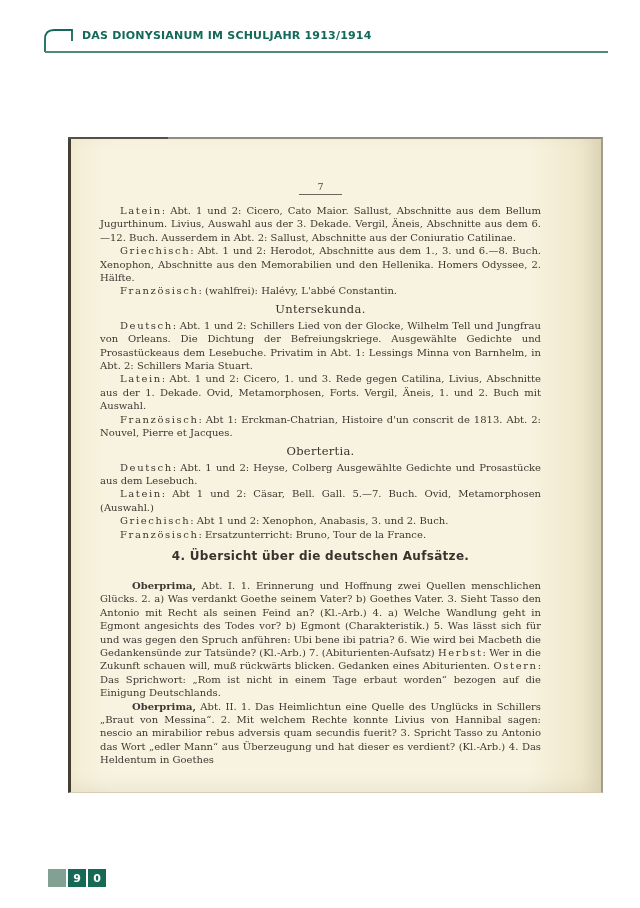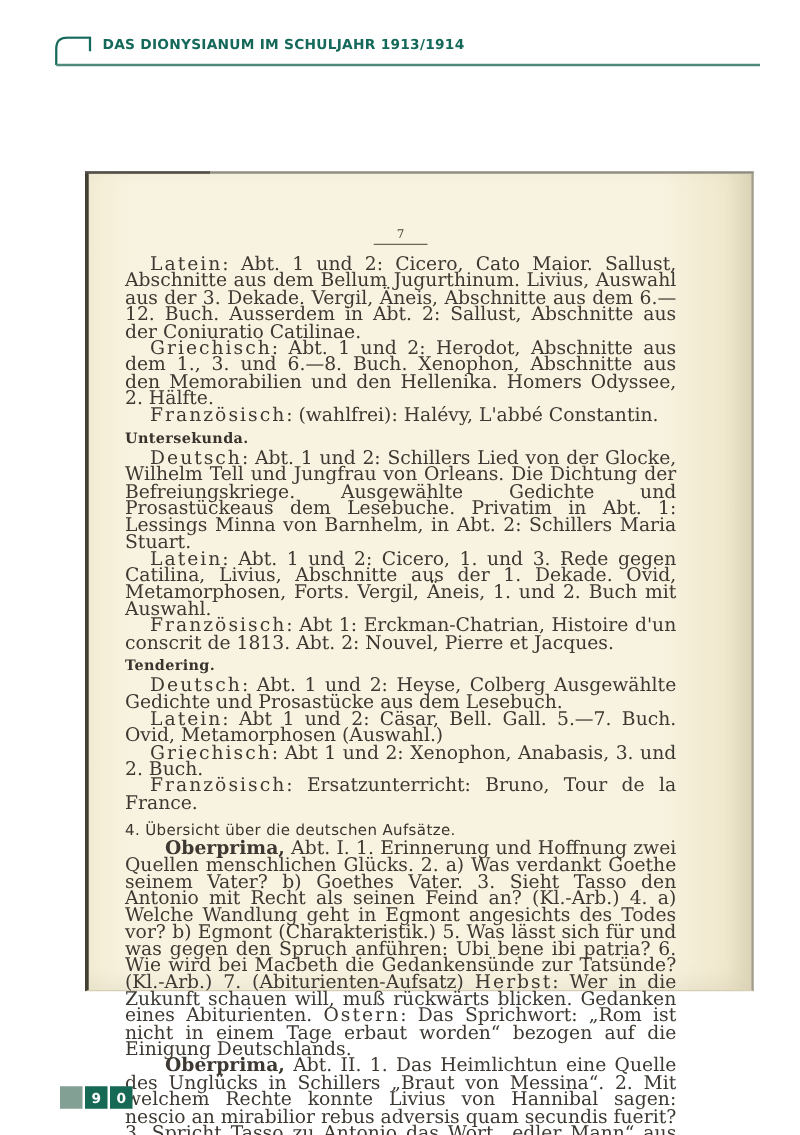--- a/index.html
+++ b/index.html
@@ -38,33 +38,33 @@
   }
   .page-inner { margin:36px 60px 0 29px; }
 
   .pagenum-wrap { text-align:center; margin-bottom:9px; }
   .pagenum {
     display:inline-block; font-size:9.5px; color:#4a443c;
     padding:0 18px 2px; border-bottom:1px solid #6b655a;
   }
 
   .para {
-    margin:0; font-size:15px; line-height:13.4px; text-align:justify;
+    margin:0; font-size:10px; line-height:13.4px; text-align:justify;
     text-indent:20px; color:#3d3831;
   }
   .sperr { letter-spacing:1.6px; }
   .bold  { font-weight:bold;margin-left:12px; }
   .sec-heading {
-    font-weight:bold; font-size:11.5px; line-height:14px;
+    text-align:center; font-weight:normal; font-size:11.5px; line-height:14px;
     color:#38332c; margin:4px 0 3px; letter-spacing:0.3px;
   }
   .title-heading {
-    text-align:left; font-weight:normal; font-size:12px; line-height:15px;
+    text-align:center; font-weight:bold; font-size:12px; line-height:15px;
     font-family:"DejaVu Sans","Liberation Sans",sans-serif;
-    color:#38332c; margin:8px 0 0; letter-spacing:0.3px;
+    color:#38332c; margin:8px 0 15px; letter-spacing:0.3px;
   }
 
   
   .footer { position:absolute; left:48px; top:869px; display:flex; gap:2px; }
   .page-box {
     width:18px; height:18px; display:flex; align-items:center; justify-content:center;
     font-family:"DejaVu Sans","Liberation Sans",sans-serif;
     font-weight:bold; font-size:11px; color:#ffffff; background:#166a55;
   }
   .page-box.light { background:#82a094; }
@@ -86,21 +86,21 @@
       <span class="pagenum">7</span>
     </div>
     <div>
         <p class="para"><span class="sperr">Latein</span><span>: Abt. 1 und 2: Cicero, Cato Maior. Sallust, Abschnitte aus dem Bellum Jugurthinum. Livius, Auswahl aus der 3. Dekade. Vergil, Äneis, Abschnitte aus dem 6.—12. Buch. Ausserdem in Abt. 2: Sallust, Abschnitte aus der Coniuratio Catilinae.</span></p>
         <p class="para"><span class="sperr">Griechisch</span><span>: Abt. 1 und 2: Herodot, Abschnitte aus dem 1., 3. und 6.—8. Buch. Xenophon, Abschnitte aus den Memorabilien und den Hellenika. Homers Odyssee, 2. Hälfte.</span></p>
         <p class="para"><span class="sperr">Französisch</span><span>: (wahlfrei): Halévy, L'abbé Constantin.</span></p>
         <div class="sec-heading"><span>Untersekunda.</span></div>
         <p class="para"><span class="sperr">Deutsch</span><span>: Abt. 1 und 2: Schillers Lied von der Glocke, Wilhelm Tell und Jungfrau von Orleans. Die Dichtung der Befreiungskriege. Ausgewählte Gedichte und Prosastückeaus dem Lesebuche. Privatim in Abt. 1: Lessings Minna von Barnhelm, in Abt. 2: Schillers Maria Stuart.</span></p>
         <p class="para"><span class="sperr">Latein</span><span>: Abt. 1 und 2: Cicero, 1. und 3. Rede gegen Catilina, Livius, Abschnitte aus der 1. Dekade. Ovid, Metamorphosen, Forts. Vergil, Äneis, 1. und 2. Buch mit Auswahl.</span></p>
         <p class="para"><span class="sperr">Französisch</span><span>: Abt 1: Erckman-Chatrian, Histoire d'un conscrit de 1813. Abt. 2: Nouvel, Pierre et Jacques.</span></p>
-        <div class="sec-heading"><span>Tendering.</span></div>
+        <div class="sec-heading"><span>Obertertia.</span></div>
         <p class="para"><span class="sperr">Deutsch</span><span>: Abt. 1 und 2: Heyse, Colberg  Ausgewählte Gedichte und Prosastücke aus dem Lesebuch.</span></p>
         <p class="para"><span class="sperr">Latein</span><span>: Abt 1 und 2: Cäsar, Bell. Gall. 5.—7. Buch. Ovid, Metamorphosen (Auswahl.)</span></p>
         <p class="para"><span class="sperr">Griechisch</span><span>: Abt 1 und 2: Xenophon, Anabasis, 3. und 2. Buch.</span></p>
         <p class="para"><span class="sperr">Französisch</span><span>: Ersatzunterricht: Bruno, Tour de la France.</span></p>
         <div class="title-heading"><span>4. Übersicht über die deutschen Aufsätze.</span></div>
         <p class="para"><span class="bold">Oberprima,</span><span> Abt. I. 1. Erinnerung und Hoffnung zwei Quellen menschlichen Glücks. 2. a) Was verdankt Goethe seinem Vater? b) Goethes Vater. 3. Sieht Tasso den Antonio mit Recht als seinen Feind an? (Kl.-Arb.) 4. a) Welche Wandlung geht in Egmont angesichts des Todes vor? b) Egmont (Charakteristik.) 5. Was lässt sich für und was gegen den Spruch anführen: Ubi bene ibi patria? 6. Wie wird bei Macbeth die Gedankensünde zur Tatsünde? (Kl.-Arb.) 7. (Abiturienten-Aufsatz) </span><span class="sperr">Herbst</span><span>: Wer in die Zukunft schauen will, muß rückwärts blicken. Gedanken eines Abiturienten. </span><span class="sperr">Ostern</span><span>: Das Sprichwort: „Rom ist nicht in einem Tage erbaut worden“ bezogen auf die Einigung Deutschlands.</span></p>
         <p class="para"><span class="bold">Oberprima,</span><span> Abt. II.  1. Das Heimlichtun eine Quelle des Unglücks in Schillers „Braut von Messina“.  2. Mit welchem Rechte konnte Livius von Hannibal sagen: nescio an mirabilior rebus adversis quam secundis fuerit?  3. Spricht Tasso zu Antonio das Wort „edler Mann“ aus Überzeugung und hat dieser es verdient? (Kl.-Arb.)  4. Das Heldentum in Goethes</span></p>
       </div>
   </div>
 </div>

